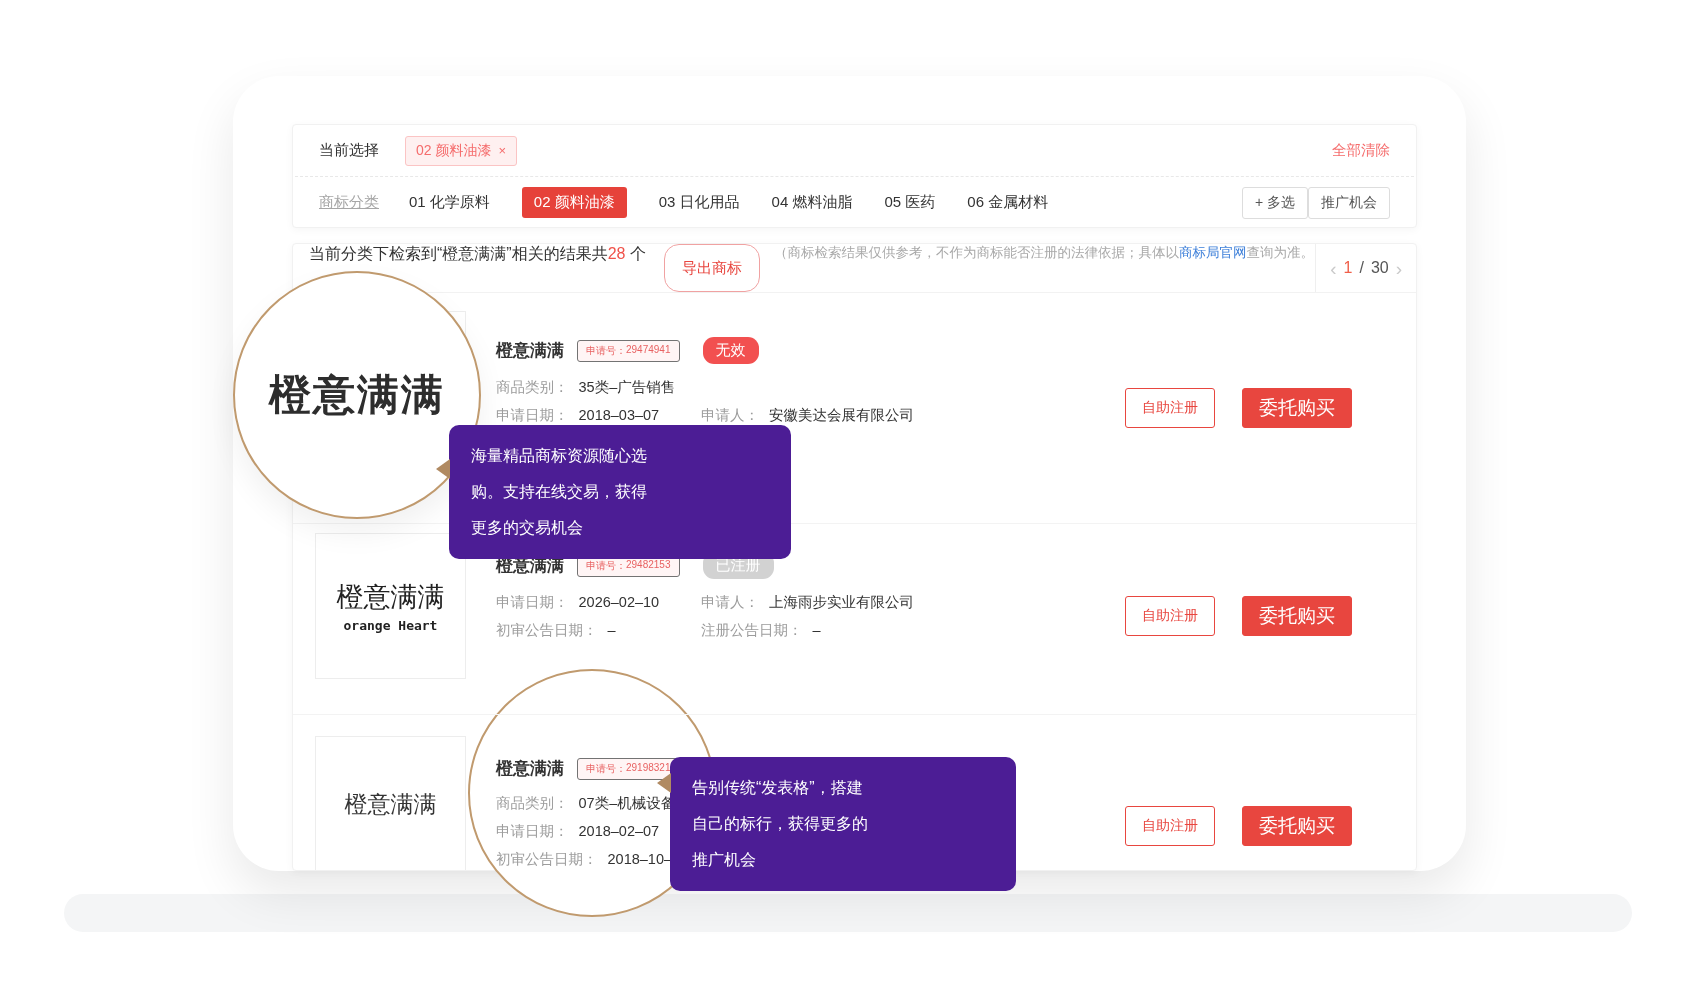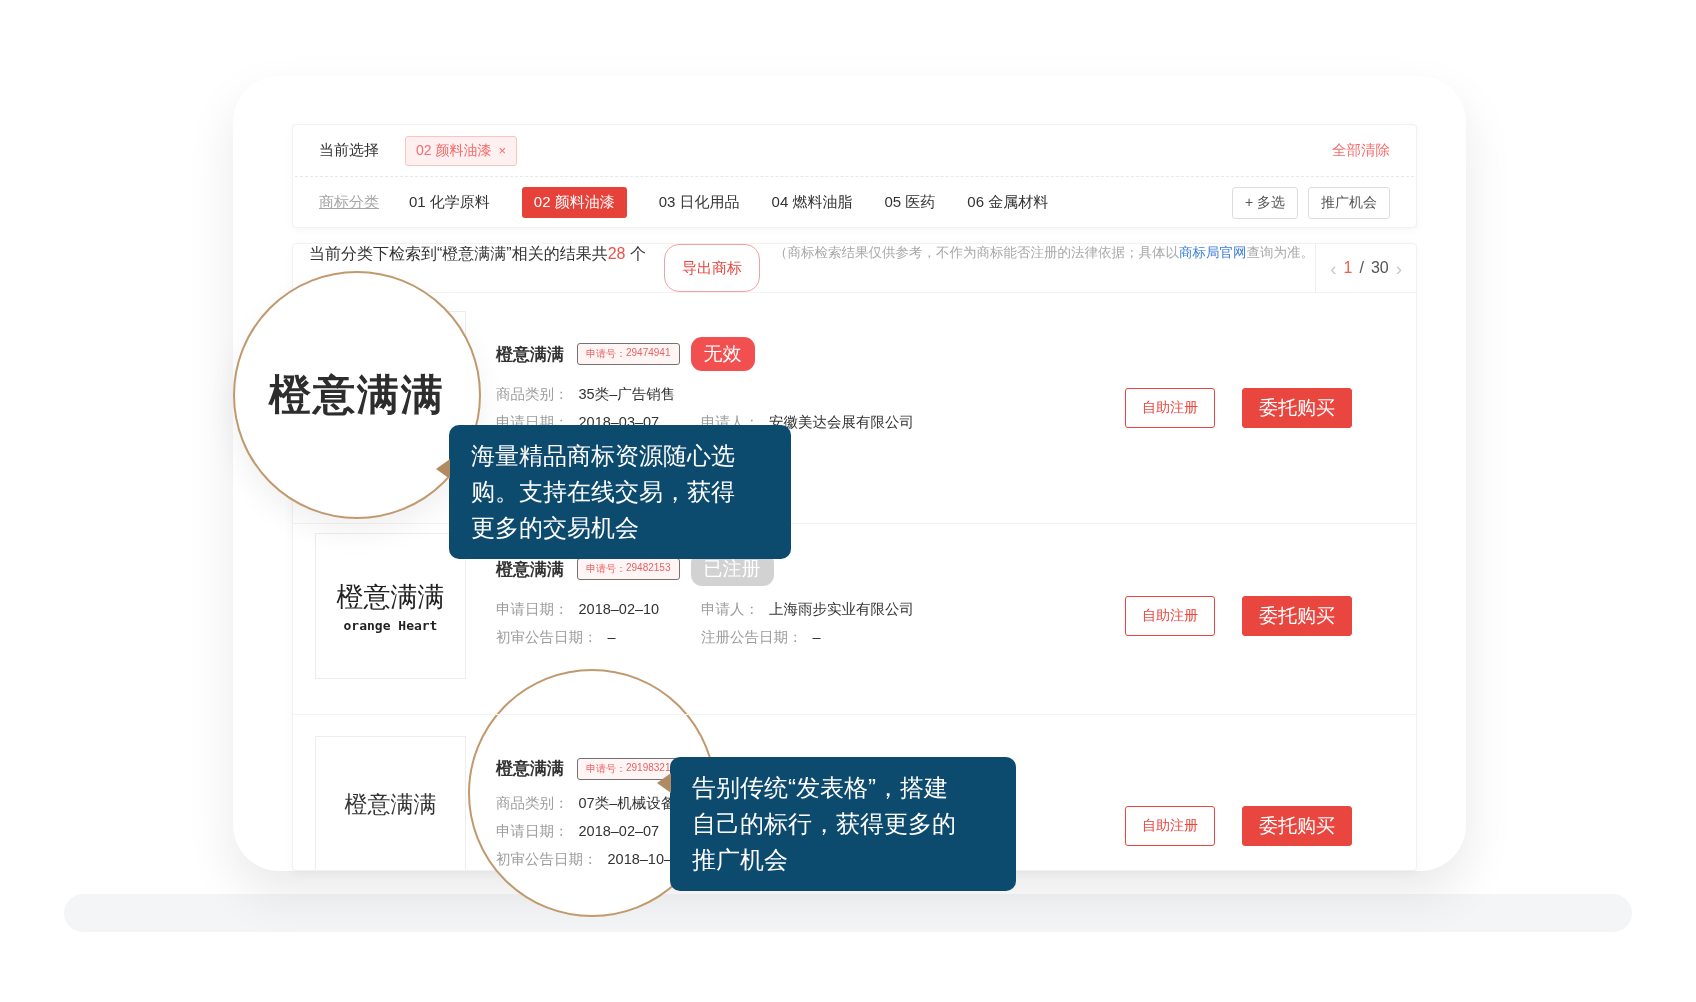--- a/index.html
+++ b/index.html
@@ -22,21 +22,21 @@
   .f-row { height:51px; display:flex; align-items:center; padding:0 26px; font-size:15px; }
   .f-divider { border-top:1px dashed #e8e8e8; margin:0 2px; }
   .cur-label { color:#333; margin-right:26px; }
   .sel-tag { display:inline-flex; align-items:center; gap:7px; background:#fef0f0;
     border:1px solid #fbc4c4; color:#f56c6c; font-size:14px; padding:5px 10px; border-radius:3px; }
   .sel-tag .x { font-size:13px; cursor:pointer; }
   .clear-all { margin-left:auto; color:#f56c6c; font-size:14.5px; cursor:pointer; }
   .cat-label { color:#a6a6a6; margin-right:30px;text-decoration:underline; }
   .cat-item { color:#333; margin-right:32px; cursor:pointer; white-space:nowrap; }
   .cat-item.selected { background:#e6423a; color:#fff; padding:6px 12px; border-radius:3px; }
-  .f-right { margin-left:auto; display:flex; gap:10px; }
+  .f-right { margin-left:auto; display:flex; }
   .mini-btn { border:1px solid #ddd; color:#555; font-size:14px; padding:6px 12px;
     border-radius:3px; background:#fff; cursor:pointer; white-space:nowrap; }
 
   
   .results-card { position:absolute; left:59px; top:167px; width:1125px; height:628px;
     background:#fff; border:1px solid #f1f1f1; border-radius:4px; overflow:hidden;
     box-shadow:0 2px 8px rgba(0,0,0,.04); }
   .results-header { position:relative; z-index:10; height:49px; display:flex; 
     border-bottom:1px solid #f2f2f2; padding-left:16px; }
   .summary { font-size:16px; color:#333; white-space:nowrap; }
@@ -62,43 +62,43 @@
   .tm-plain { font-size:23px; color:#333; }
   .tm-serif { font-family:"DejaVu Serif","Liberation Serif",serif; font-size:27px; color:#222; }
   .tm-sub { font-family:"DejaVu Sans Mono","Liberation Mono",monospace; font-weight:bold;
     font-size:13px; color:#222; margin-top:3px; }
   .details { position:absolute; left:203px; }
   .r1 .details { top:44px; } .r2 .details { top:28px; } .r3 .details { top:42px; }
   .title-line { display:flex; align-items:center; margin-bottom:13px; }
   .tm-name { font-size:17px; font-weight:bold; color:#333; }
   .app-badge { margin-left:13px; display:inline-flex; border:1px solid #737373; background:#fff5f5;
     color:#e86262; font-size:10px; padding:3px 8px; border-radius:3px; white-space:nowrap; }
-  .status { margin-left:11px; font-size:19px; color:#fff; padding:4px 13px; border-radius:11px; }
+  .status { margin-left:23px; font-size:15px; color:#fff; padding:4px 13px; border-radius:11px; }
   .status.invalid { background:#f25050; }
   .status.registered { background:#d2d2d2; }
   .d-line { font-size:14.5px; margin-bottom:7px; line-height:21px; white-space:nowrap; }
   .d-line .lab { color:#9c9c9c; margin-right:10px; }
   .d-line .val { color:#333; }
   .pair1 { display:inline-block; min-width:205px; }
   .row-actions { position:absolute; right:64px; display:flex; gap:27px; }
   .r1 .row-actions { top:95px; } .r2 .row-actions { top:72px; } .r3 .row-actions { top:91px; }
   .btn-outline { background:#fff; border:1px solid #e8463f; color:#e8463f; font-size:14px;
     padding:6px 16px; border-radius:3px; cursor:pointer; white-space:nowrap; }
   .btn-solid { background:#e8463f; border:1px solid #e8463f; color:#fff; font-size:19px;
     padding:6px 16px; border-radius:3px; cursor:pointer; white-space:nowrap; }
 
   
   .mag-circle { position:absolute; width:248px; height:248px; border-radius:50%;
     background:#fff; border:2px solid #c09a6e; }
   .circle-1 { left:233px; top:271px; z-index:20; display:flex; align-items:center;
     justify-content:center; box-shadow:0 14px 30px rgba(0,0,0,.06); }
   .circle-1 .big-mark { font-size:42px; font-weight:600; color:#2d2d2d; letter-spacing:2px; }
   .circle-2 { left:468px; top:669px; z-index:5; }
-  .tooltip { position:absolute; z-index:30; background:#0c4a6e; border-radius:10px;
-    padding:13px 22px; color:#fff; font-size:24px; line-height:36px; }
+  .tooltip { position:absolute; z-index:30; background:#4c1d95; border-radius:10px;
+    padding:13px 22px; color:#fff; font-size:16px; line-height:36px; }
   .tooltip .tip-line { white-space:nowrap; }
   .tooltip::before { content:""; position:absolute; left:-13px; width:0; height:0;
     border-top:10px solid transparent; border-bottom:10px solid transparent;
     border-right:14px solid #b08a62; }
   .tooltip-1 { left:449px; top:425px; width:342px; }
   .tooltip-1::before { top:34px; }
   .tooltip-2 { left:670px; top:757px; width:346px; }
   .tooltip-2::before { top:16px; }
 </style>
 </head>
@@ -179,21 +179,21 @@
         </div>
         <div class="details">
           <div class="title-line">
             <span class="tm-name">橙意满满</span>
             <span class="app-badge">
                 <span>申请号：</span>
                 <span>29482153</span>
               </span>
             <span class="status registered">已注册</span>
           </div>
-          <div class="d-line"><span class="pair1"><span class="lab">申请日期：</span><span class="val">2018–02–10</span></span><span class="lab">申请人：</span><span class="val">上海雨步实业有限公司</span></div>
+          <div class="d-line"><span class="pair1"><span class="lab">申请日期：</span><span class="val">2026–02–10</span></span><span class="lab">申请人：</span><span class="val">上海雨步实业有限公司</span></div>
           <div class="d-line"><span class="pair1"><span class="lab">初审公告日期：</span><span class="val">–</span></span><span class="lab">注册公告日期：</span><span class="val">–</span></div>
         </div>
         <div class="row-actions">
           <button class="btn-outline">自助注册</button>
           <button class="btn-solid">委托购买</button>
         </div>
       </div>
 
       <div class="t-row r3">
         <div class="tm-box">

